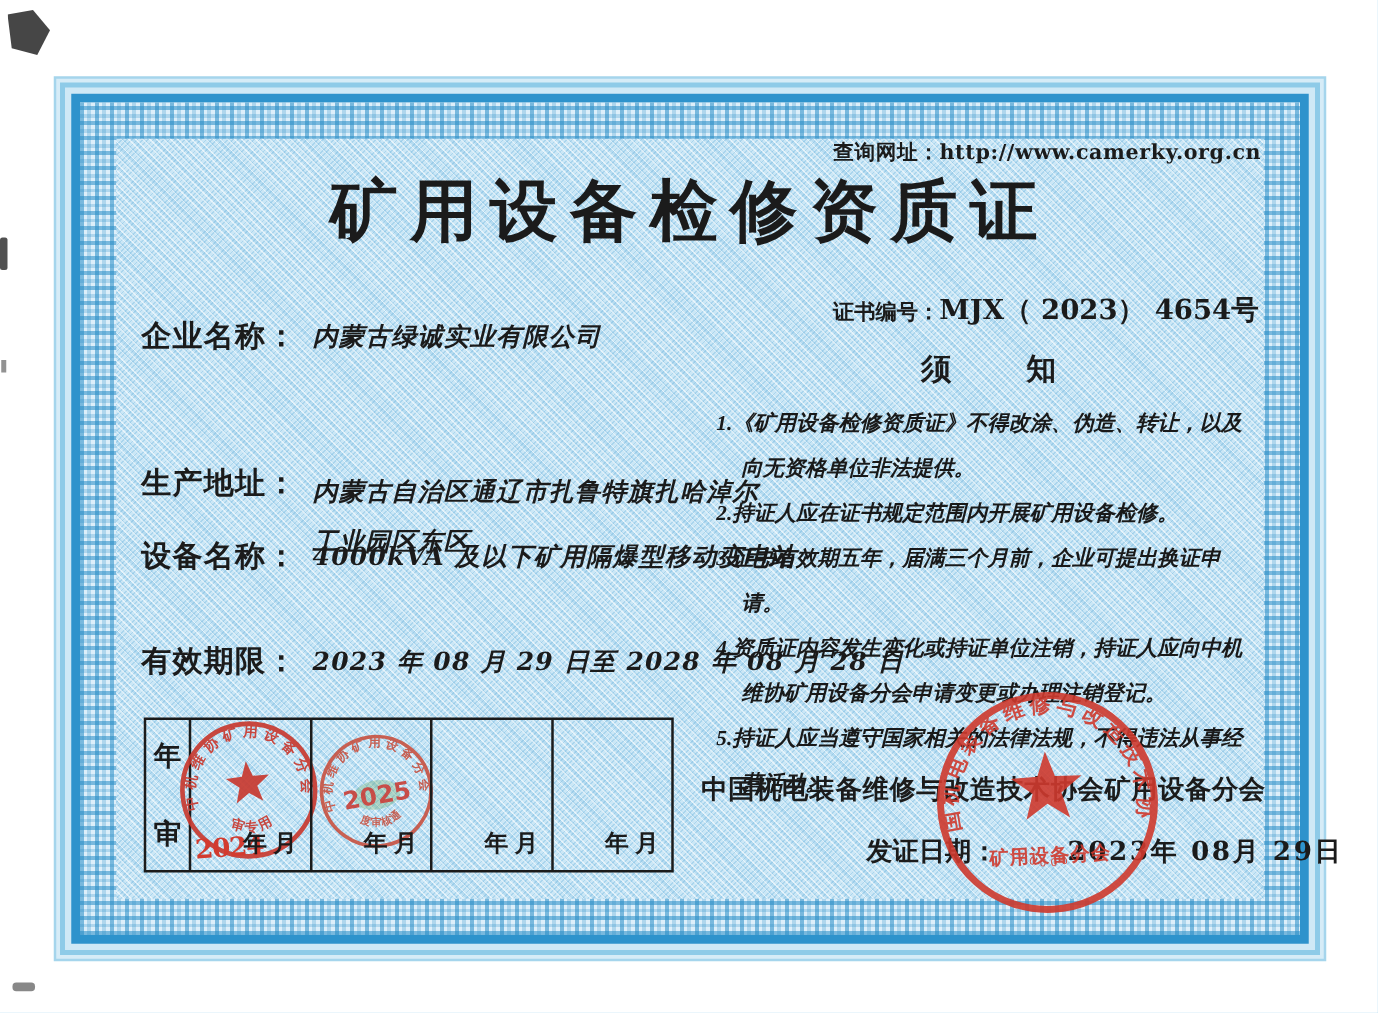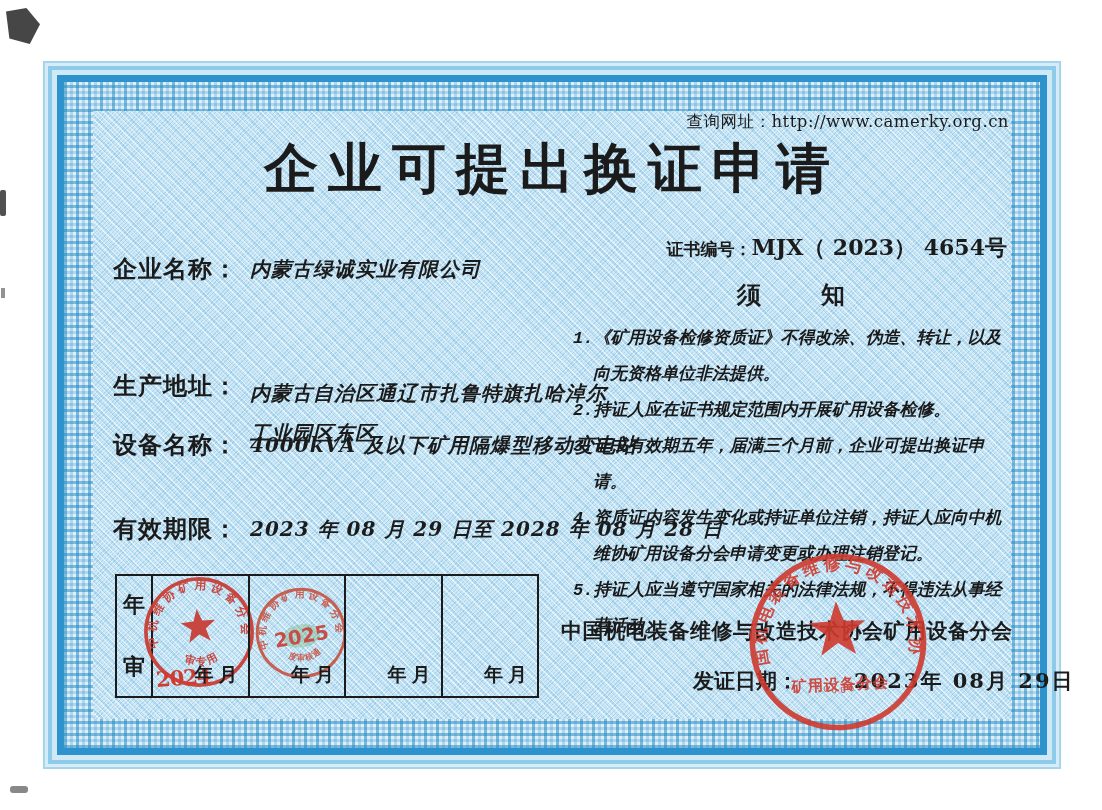--- a/index.html
+++ b/index.html
@@ -23,21 +23,21 @@
   .content{
     position:absolute; inset:29px;
     background-color:#cbe7f6;
     background-image:
       repeating-linear-gradient(45deg, rgba(255,255,255,.55) 0 1px, transparent 1px 4px),
       repeating-linear-gradient(135deg, rgba(84,166,214,.28) 0 1px, transparent 1px 3px),
       repeating-linear-gradient(45deg, rgba(84,166,214,.18) 0 2px, transparent 2px 6px);
   }
   .serif{font-family:"DejaVu Serif","Liberation Serif",serif;}
   
-  .url-line{position:absolute; top:0px; right:2px; font-size:16.5px; font-weight:400; letter-spacing:.5px;}
+  .url-line{position:absolute; top:0px; right:2px; font-size:16.5px; font-weight:700; letter-spacing:.5px;}
   
   .title{position:absolute; top:22px; left:0; width:100%; text-align:center;
     font-size:54px; font-weight:900; letter-spacing:10px; white-space:nowrap;}
   
   .certno{position:absolute; top:122px; right:4px; white-space:nowrap;}
   .certno .lab{font-size:17px; font-weight:700;}
   .certno .val{font-size:22px; font-weight:600;}
   
   .field{position:absolute; left:20px; display:flex; align-items:flex-start; white-space:nowrap;}
   .field .lab{font-size:24px; font-weight:700; letter-spacing:1px; flex:0 0 auto;}
@@ -46,21 +46,21 @@
   .f-company{top:142px;}
   .f-address{top:222px;margin-top:37px;}
   .f-address .val{line-height:40px; white-space:normal; width:380px;}
   .f-equip{top:318px;}
   .f-valid{top:402px;}
   
   .notice{position:absolute; left:480px; top:168px; width:436px;}
   .notice h2{margin:0; text-align:center; font-size:24px; font-weight:700; letter-spacing:18px; text-indent:18px;}
   .notice ol{list-style:none; margin:10px 0 0 0; padding:0;}
   .notice li{
-    font-family:Liberation Mono, monospace; font-style:italic; font-weight:600;
+    font-family:Liberation Serif, serif; font-style:italic; font-weight:600;
     font-size:17px; line-height:36px; padding-left:20px; text-indent:-20px; color:#191919;
   }
   
   .issuer{position:absolute; left:468px; top:506px; width:448px; text-align:center;
     font-size:21px; font-weight:900; letter-spacing:0.5px; white-space:nowrap;}
   .dateline{position:absolute; left:600px; top:556px; white-space:nowrap;
     font-family:"DejaVu Serif","Liberation Serif",serif;}
   .dateline .lab{font-size:21px; font-weight:800;}
   .dateline .val{font-size:21px; font-weight:600; margin-left:56px; letter-spacing:2px;}
   
@@ -94,21 +94,21 @@
   <div class="art art2"></div>
   <div class="art art3"></div>
   <div class="art art4"></div>
 
   <div class="cert">
     <div class="band"></div>
     <div class="content">
 
       <div class="url-line serif">查询网址：http://www.camerky.org.cn</div>
 
-      <div class="title">企业可提出换证申请</div>
+      <div class="title">矿用设备检修资质证</div>
 
       <div class="certno">
         <span class="lab">证书编号：</span><span class="val serif">MJX（ 2023） 4654号</span>
       </div>
 
       <div class="field f-company">
         <span class="lab">企业名称：</span>
         <span class="val">内蒙古绿诚实业有限公司</span>
       </div>
 

